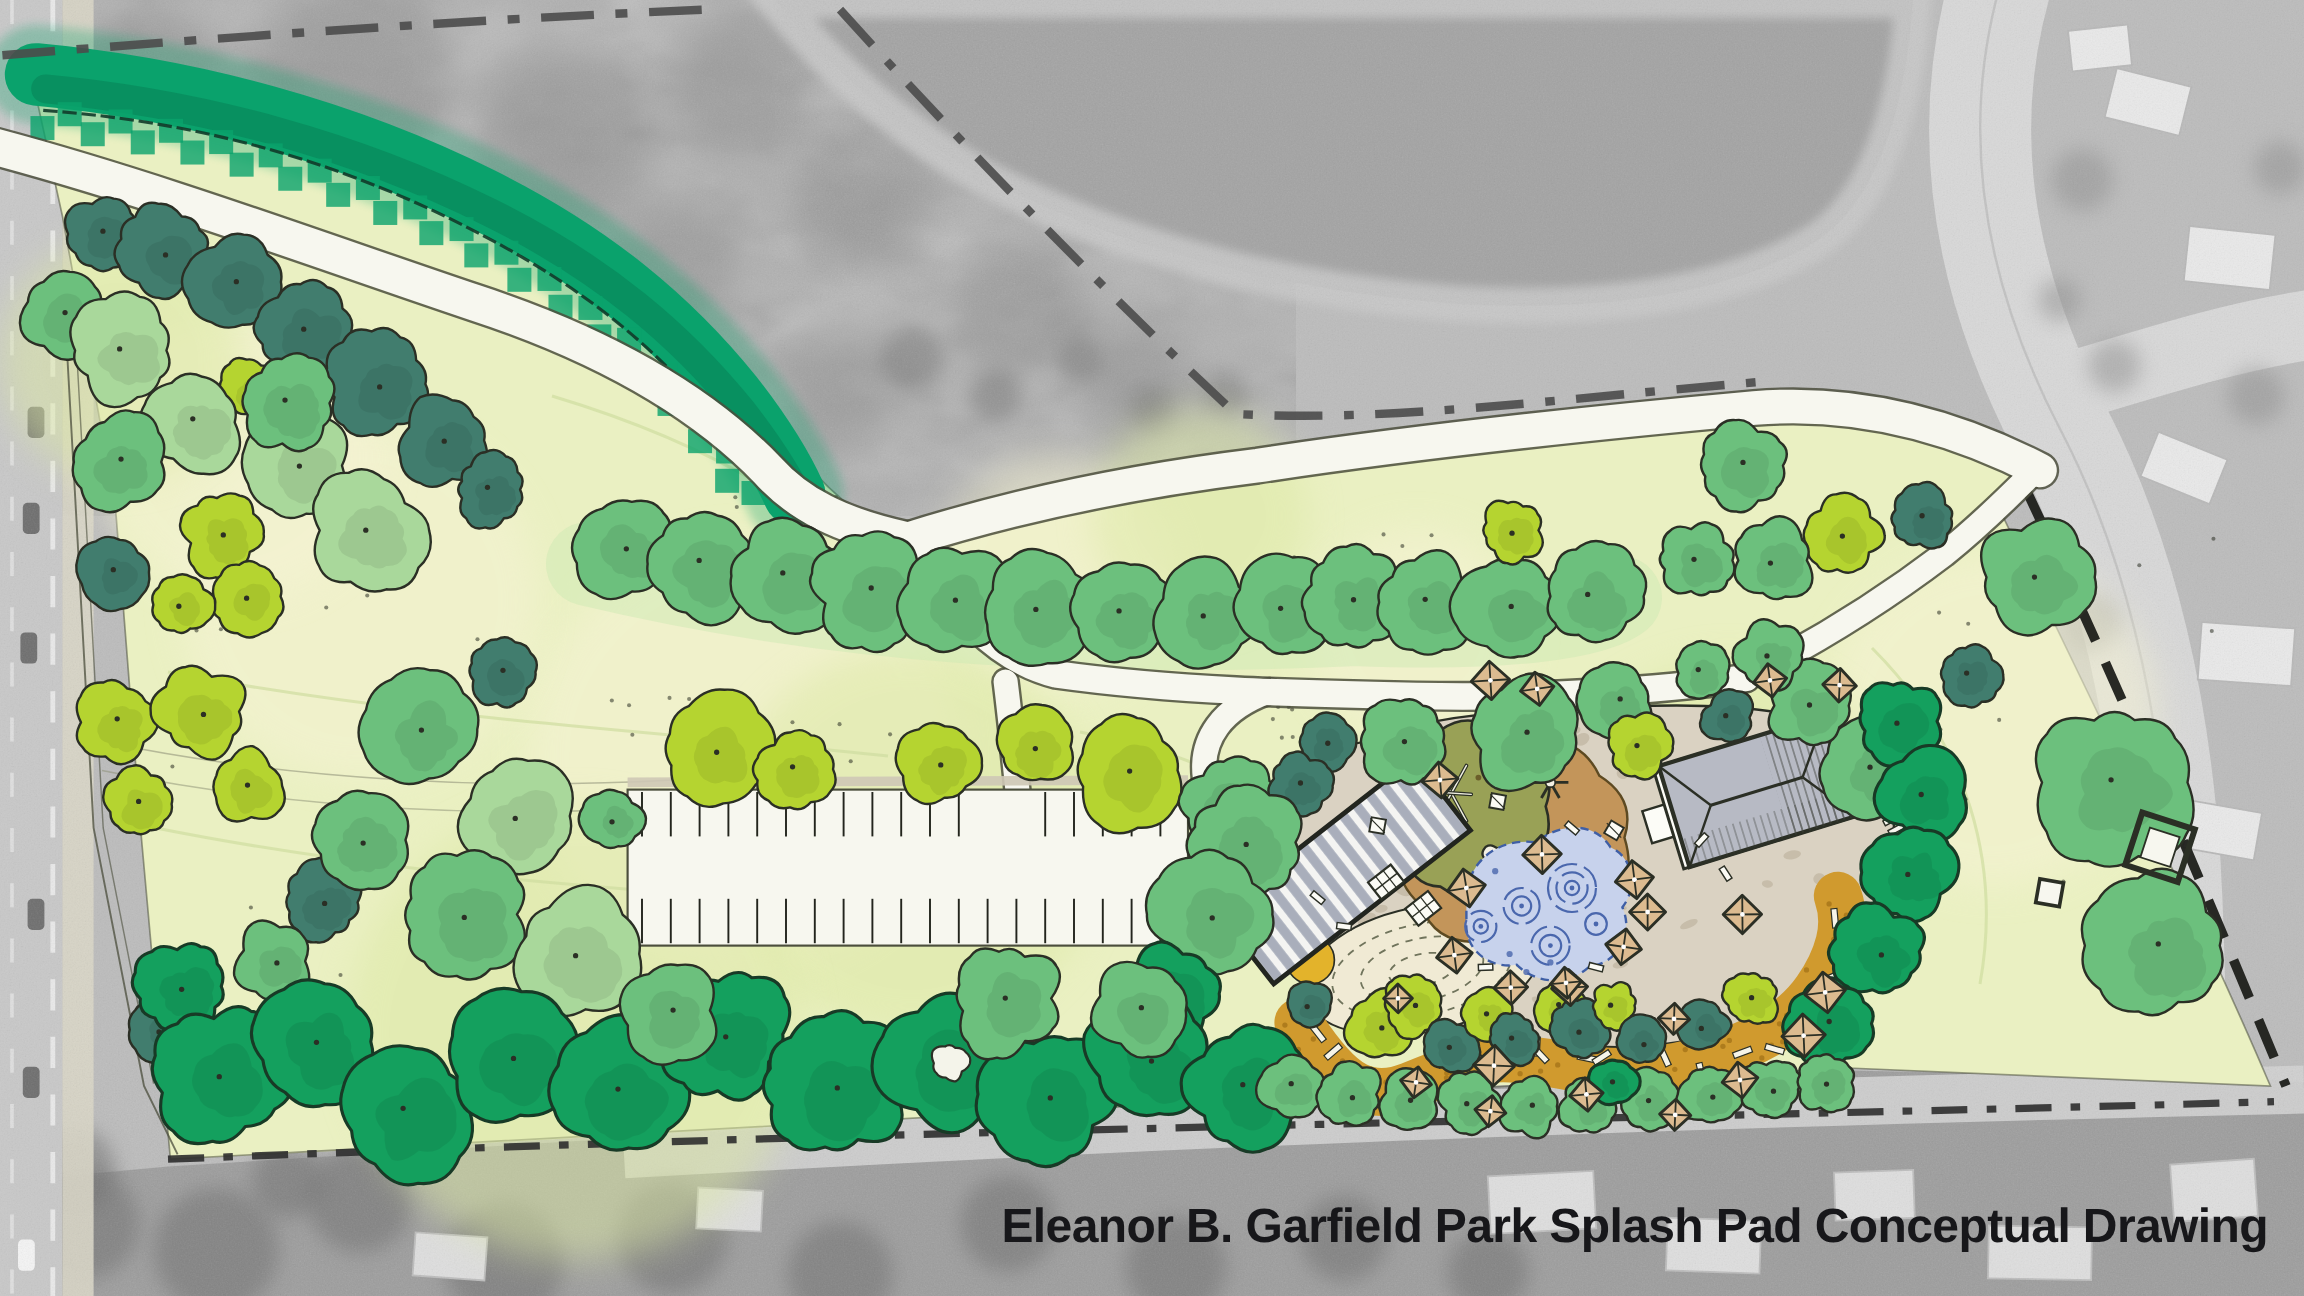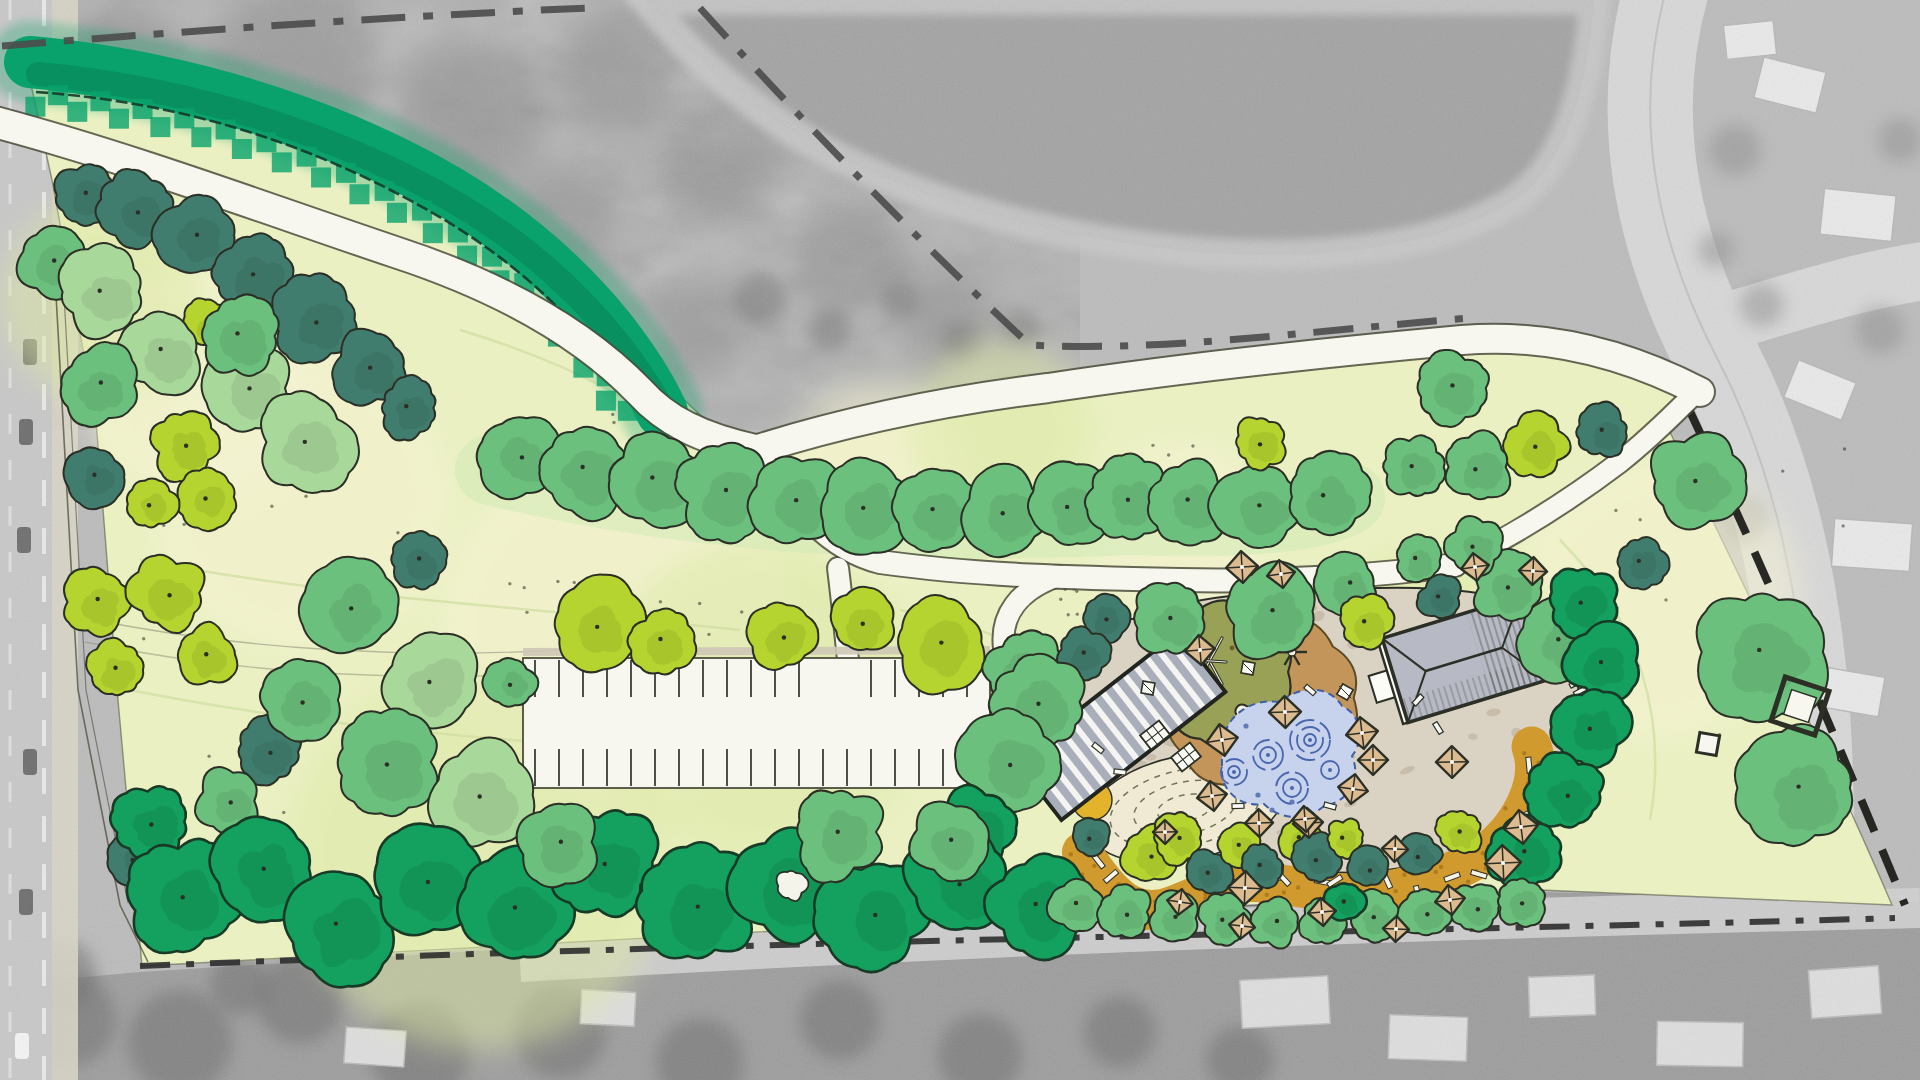--- a/index.html
+++ b/index.html
@@ -1083,13 +1083,14 @@
         <rect x="1412" y="697.5" width="12" height="5" fill="#fbfbf5" stroke="#2b2f25" stroke-width="1.2" transform="rotate(132.02957689762115 1418 700)"></rect>
         <rect x="1432" y="725.5" width="12" height="5" fill="#fbfbf5" stroke="#2b2f25" stroke-width="1.2" transform="rotate(57.42577314376831 1438 728)"></rect>
         <rect x="1304" y="687.5" width="12" height="5" fill="#fbfbf5" stroke="#2b2f25" stroke-width="1.2" transform="rotate(40.06093740463257 1310 690)"></rect>
       </g>
       <g>
         <rect x="1777" y="683" width="46" height="46" fill="none" stroke="#2b2f25" stroke-width="5" transform="rotate(18 1800 706)"></rect>
         <rect x="1787" y="693" width="26" height="26" fill="#f7f7ef" stroke="#2b2f25" stroke-width="1.5" transform="rotate(18 1800 706)"></rect>
         <rect x="1698" y="734" width="20" height="20" fill="#f7f7ef" stroke="#2b2f25" stroke-width="3" transform="rotate(10 1708 744)"></rect>
       </g>
     </svg>
+  <div class="caption" style="color: rgb(23, 23, 26);">Eleanor B. Garfield Park Splash Pad Conceptual Drawing</div>
 </div>
 
 </body></html>

